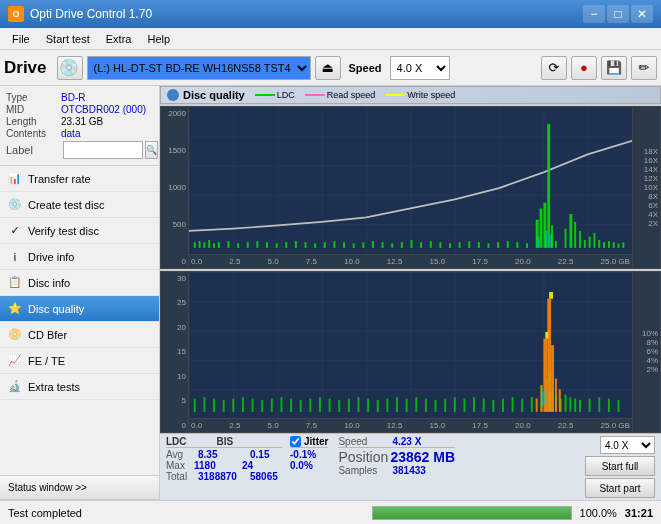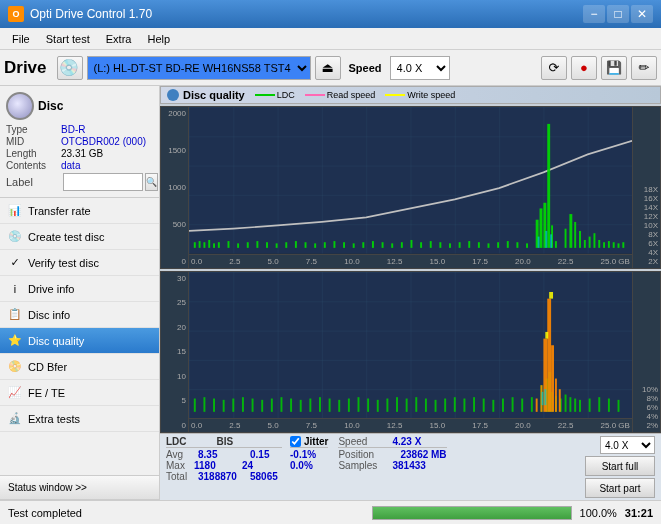--- a/index.html
+++ b/index.html
@@ -278,21 +278,21 @@
     .chart-right-labels {
       position: absolute;
       right: 0;
       top: 0;
       bottom: 0;
       width: 28px;
       background: #2a3a4a;
       border-left: 1px solid #444;
       display: flex;
       flex-direction: column;
-      justify-content: flex-end;
+      justify-content: center;
       padding: 2px 0;
       font-size: 8px;
       color: #aaa;
       text-align: right;
       padding-right: 2px;
     }
 
     .chart-left-labels {
       position: absolute;
       left: 0;
@@ -432,24 +432,20 @@
   <button class="toolbar-btn" style="color:#c00;">●</button>
   <button class="toolbar-btn">💾</button>
   <button class="toolbar-btn">✏</button>
 </div>
 
 <div class="main-content">
 
   <div class="sidebar">
 
     <div class="disc-panel">
-      <div class="disc-panel-header">
-        <div class="disc-icon"></div>
-        <span class="disc-panel-title">Disc</span>
-      </div>
       <div class="disc-info-row">
         <span class="disc-info-label">Type</span>
         <span class="disc-info-value blue">BD-R</span>
       </div>
       <div class="disc-info-row">
         <span class="disc-info-label">MID</span>
         <span class="disc-info-value blue">OTCBDR002 (000)</span>
       </div>
       <div class="disc-info-row">
         <span class="disc-info-label">Length</span>
@@ -796,21 +792,21 @@
         </div>
         <div style="font-size:10px; color:#0000cc; font-weight:bold;">-0.1%</div>
         <div style="font-size:10px; color:#0000cc; font-weight:bold;">0.0%</div>
       </div>
 
       <div style="display:flex; flex-direction:column; margin-right:10px;">
         <div style="display:flex; gap:4px; font-size:10px; border-bottom:1px solid #bbb; margin-bottom:1px;">
           <span style="color:#555; width:50px;">Speed</span>
           <span style="color:#0000cc; font-weight:bold;">4.23 X</span>
         </div>
-        <div style="display:flex; gap:12px; font-size:10px;">
+        <div style="display:flex; gap:2px; font-size:14px;">
           <span style="color:#555; width:50px;">Position</span>
           <span style="color:#0000cc; font-weight:bold;">23862 MB</span>
         </div>
         <div style="display:flex; gap:4px; font-size:10px;">
           <span style="color:#555; width:50px;">Samples</span>
           <span style="color:#0000cc; font-weight:bold;">381433</span>
         </div>
       </div>
 
       <div style="display:flex; flex-direction:column; gap:2px; margin-left:auto; align-items:flex-end;">

